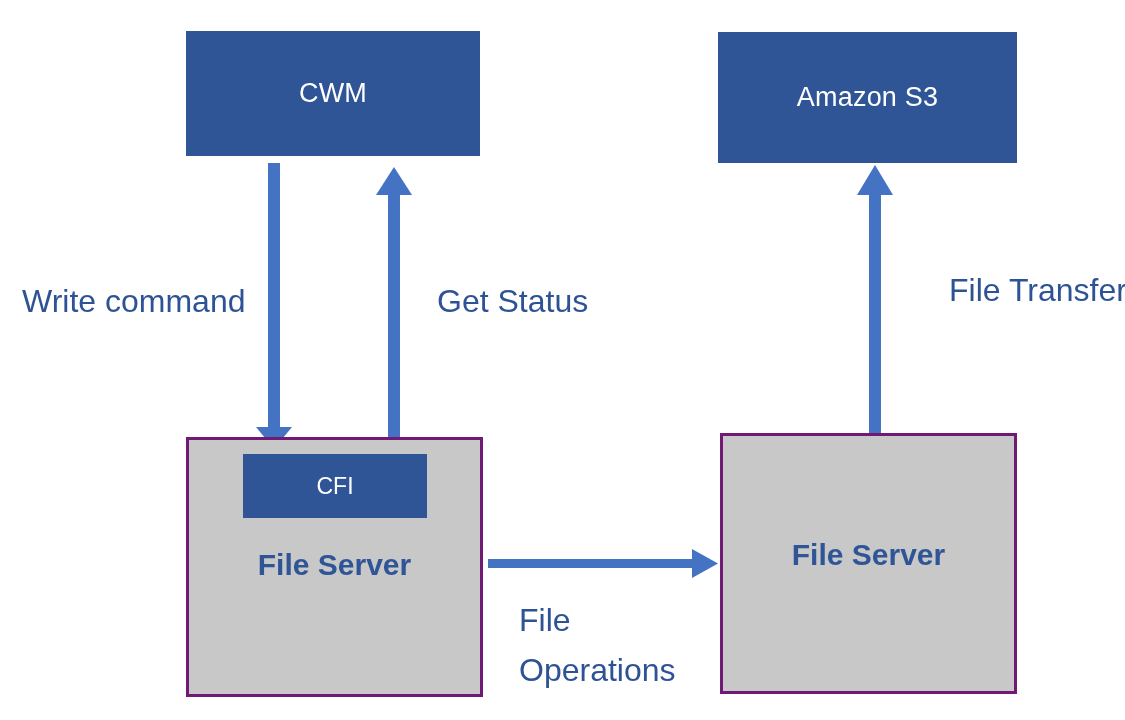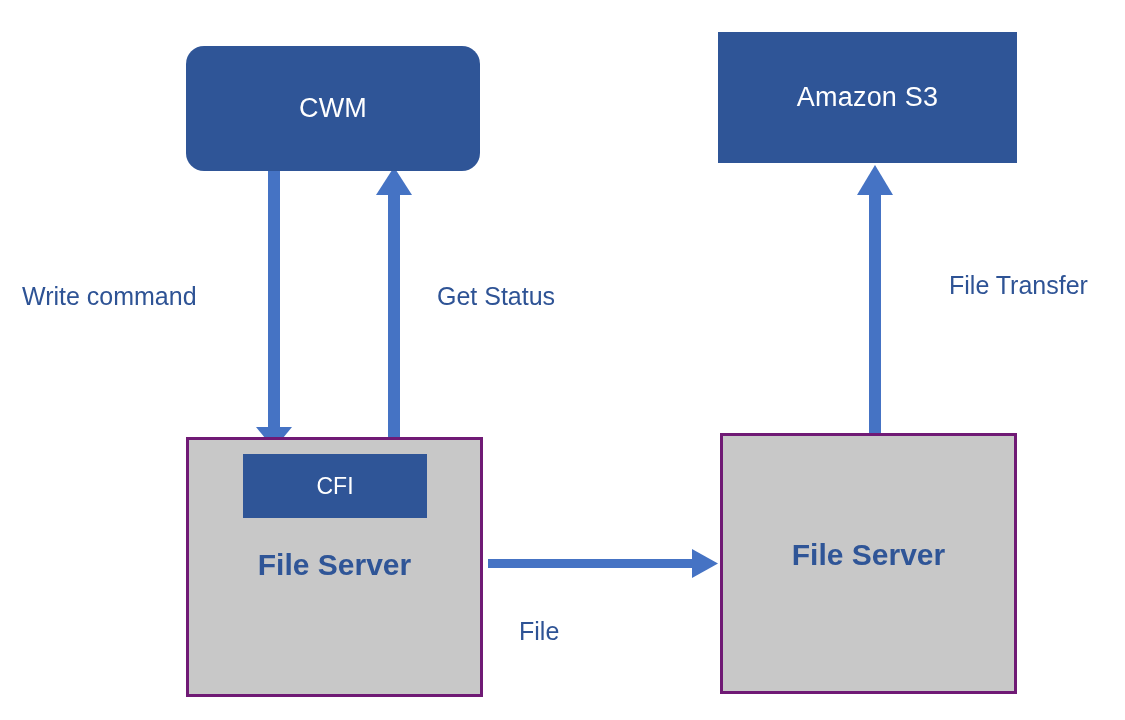--- a/index.html
+++ b/index.html
@@ -51,21 +51,21 @@
     background: #2F5597;
     color: #ffffff;
     display: flex;
     align-items: center;
     justify-content: center;
     font-size: 23px;
   }
   .edge-label {
     position: absolute;
     color: #2E5395;
-    font-size: 25px;
+    font-size: 32px;
     line-height: 1.25;
     white-space: pre;
   }
   svg.arrows {
     position: absolute;
     left: 0;
     top: 0;
     width: 1125px;
     height: 720px;
     pointer-events: none;
@@ -92,21 +92,21 @@
       <rect x="869" y="190" width="12" height="251" fill="#4573C4"></rect>
       <polygon points="857,195 893,195 875,165" fill="#4573C4"></polygon>
     </g>
 
     <g>
       <rect x="488" y="559" width="208" height="9" fill="#4573C4"></rect>
       <polygon points="692,549 692,578 718,563.5" fill="#4573C4"></polygon>
     </g>
   </svg>
 
-  <div class="node node-solid" style="left:186px; top:46px; width:294px; height:125px;border-radius:18px;">
+  <div class="node node-solid" style="left:186px; top:31px; width:294px; height:125px;">
     <span>CWM</span>
   </div>
 
   <div class="node node-solid" style="left:718px; top:32px; width:299px; height:131px;">
     <span>Amazon S3</span>
   </div>
 
   <div class="node node-server" style="left:186px; top:437px; width:297px; height:260px; padding-top:110px;">
     <span class="server-label">File Server</span>
   </div>
@@ -119,16 +119,17 @@
     <span class="server-label">File Server</span>
   </div>
 
   <div class="edge-label" style="left:22px; top:281px;">Write command</div>
 
   <div class="edge-label" style="left:437px; top:281px;text-align:right;">Get Status</div>
 
   <div class="edge-label" style="left:933px; top:270px;margin-left:16px;">File Transfer</div>
 
   <div style="position:absolute; left:519px; top:600px;">
-    <div class="edge-label" style="position:relative; left:0; top:16px;">File</div>
+    <div class="edge-label" style="position:relative; left:0; top:0;">File</div>
+    <div class="edge-label" style="position:relative; left:0; top:10px;">Operations</div>
   </div>
 
 </div>
 
 </body></html>

